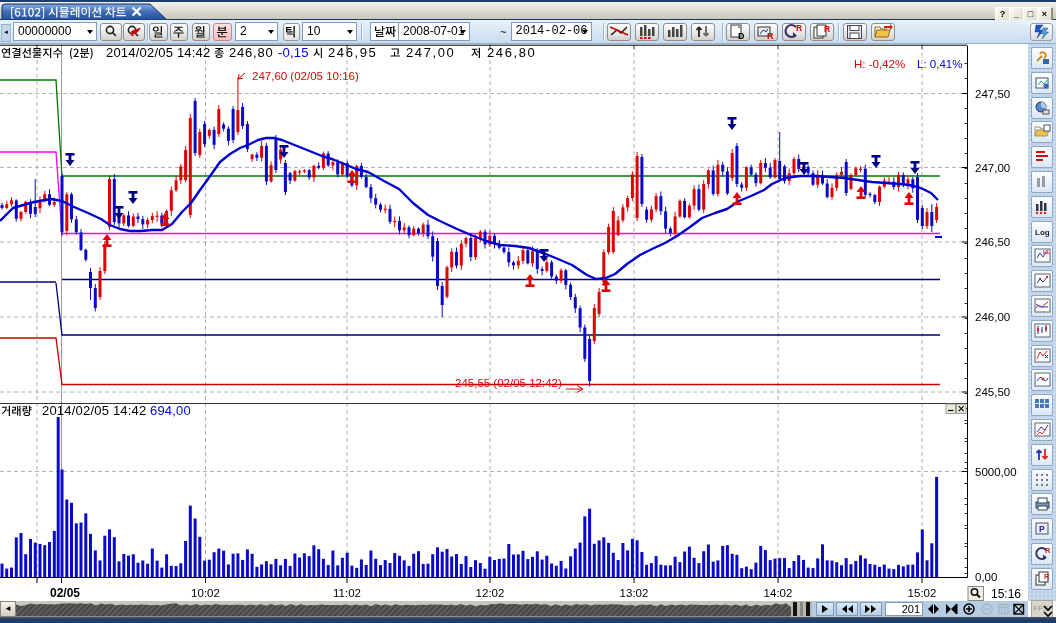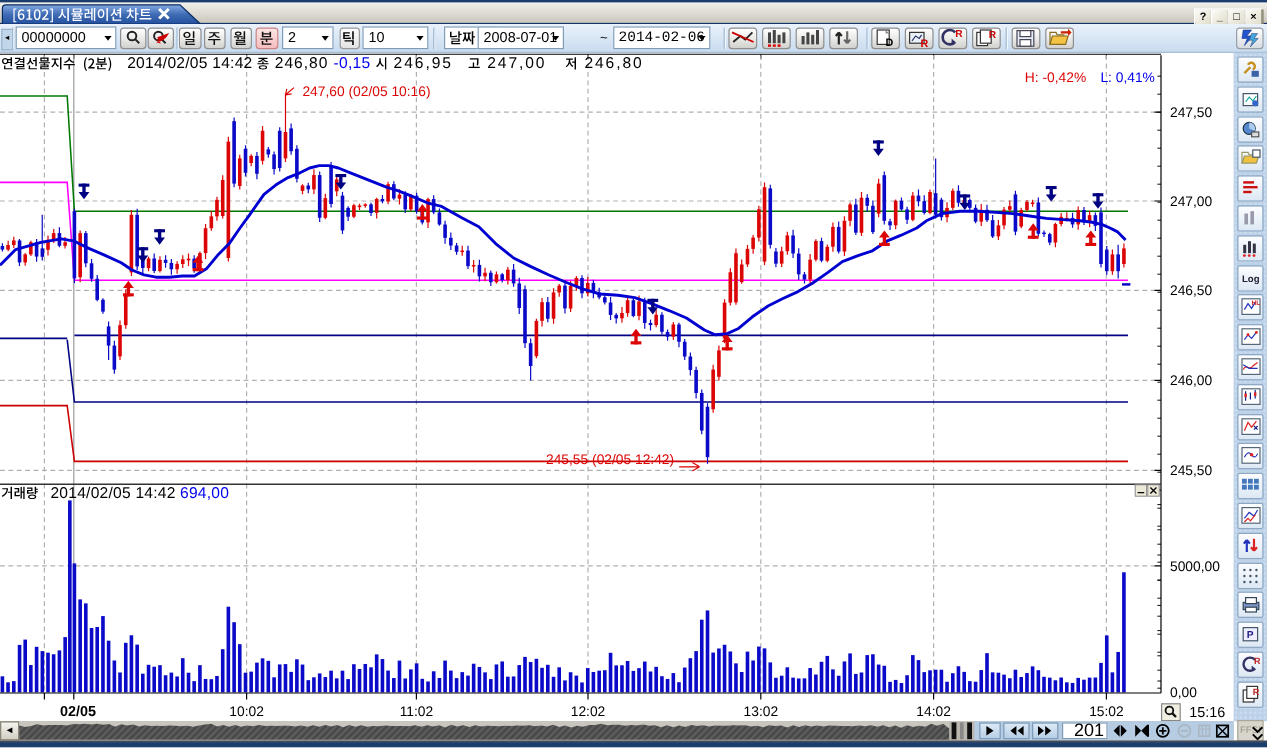--- a/index.html
+++ b/index.html
@@ -1143,21 +1143,21 @@
       <path d="M6,3 L12,7 L6,11 Z" fill="#000"></path>
     </svg>
     <div class="abs" style="left:836px;top:1px;width:22px;height:14px;background:linear-gradient(#dce9f5,#b8cfe6);border:1px solid #7e9cba;box-sizing:border-box;"></div>
     <svg class="abs" style="left:836px;top:1px;" width="22" height="14" viewBox="0 0 22 14">
       <path d="M11,3 L6,7 L11,11 Z M17,3 L12,7 L17,11 Z" fill="#000"></path>
     </svg>
     <div class="abs" style="left:860px;top:1px;width:22px;height:14px;background:linear-gradient(#dce9f5,#b8cfe6);border:1px solid #7e9cba;box-sizing:border-box;"></div>
     <svg class="abs" style="left:860px;top:1px;" width="22" height="14" viewBox="0 0 22 14">
       <path d="M5,3 L10,7 L5,11 Z M11,3 L16,7 L11,11 Z" fill="#000"></path>
     </svg>
-    <div class="abs" style="left:885px;top:1px;width:38px;height:14px;background:#fff;border:1px solid #7e9cba;box-sizing:border-box;font-size:15px;text-align:right;line-height:12px;padding-right:2px;">201</div>
+    <div class="abs" style="left:885px;top:1px;width:38px;height:14px;background:#fff;border:1px solid #7e9cba;box-sizing:border-box;font-size:11px;text-align:right;line-height:12px;padding-right:2px;">201</div>
     <svg class="abs" style="left:925px;top:1px;" width="103" height="14" viewBox="0 0 103 14">
       <path d="M8,2 L3,7 L8,12 Z M9,2 L14,7 L9,12 Z" fill="#000"></path>
       <path d="M21,2 L26,7 L21,12 Z M31,2 L26,7 L31,12 Z M31,2 L32.5,2 L32.5,12 L31,12 Z" fill="#000"></path>
       <circle cx="44" cy="7" r="5" fill="none" stroke="#000" stroke-width="1.5"></circle>
       <path d="M41,7 L47,7 M44,4 L44,10" stroke="#000" stroke-width="1.5"></path>
       <circle cx="62" cy="7" r="5" fill="none" stroke="#aab6c2" stroke-width="1.5"></circle>
       <path d="M59,7 L65,7" stroke="#aab6c2" stroke-width="1.5"></path>
       <rect x="74" y="2.5" width="9" height="9" fill="none" stroke="#aab6c2" stroke-width="1.3"></rect>
       <path d="M74,5.5 L83,5.5 M77,2.5 L77,11.5 M80,2.5 L80,11.5" stroke="#aab6c2"></path>
       <rect x="89" y="2.5" width="9.5" height="9.5" fill="none" stroke="#000" stroke-width="1.4"></rect>

